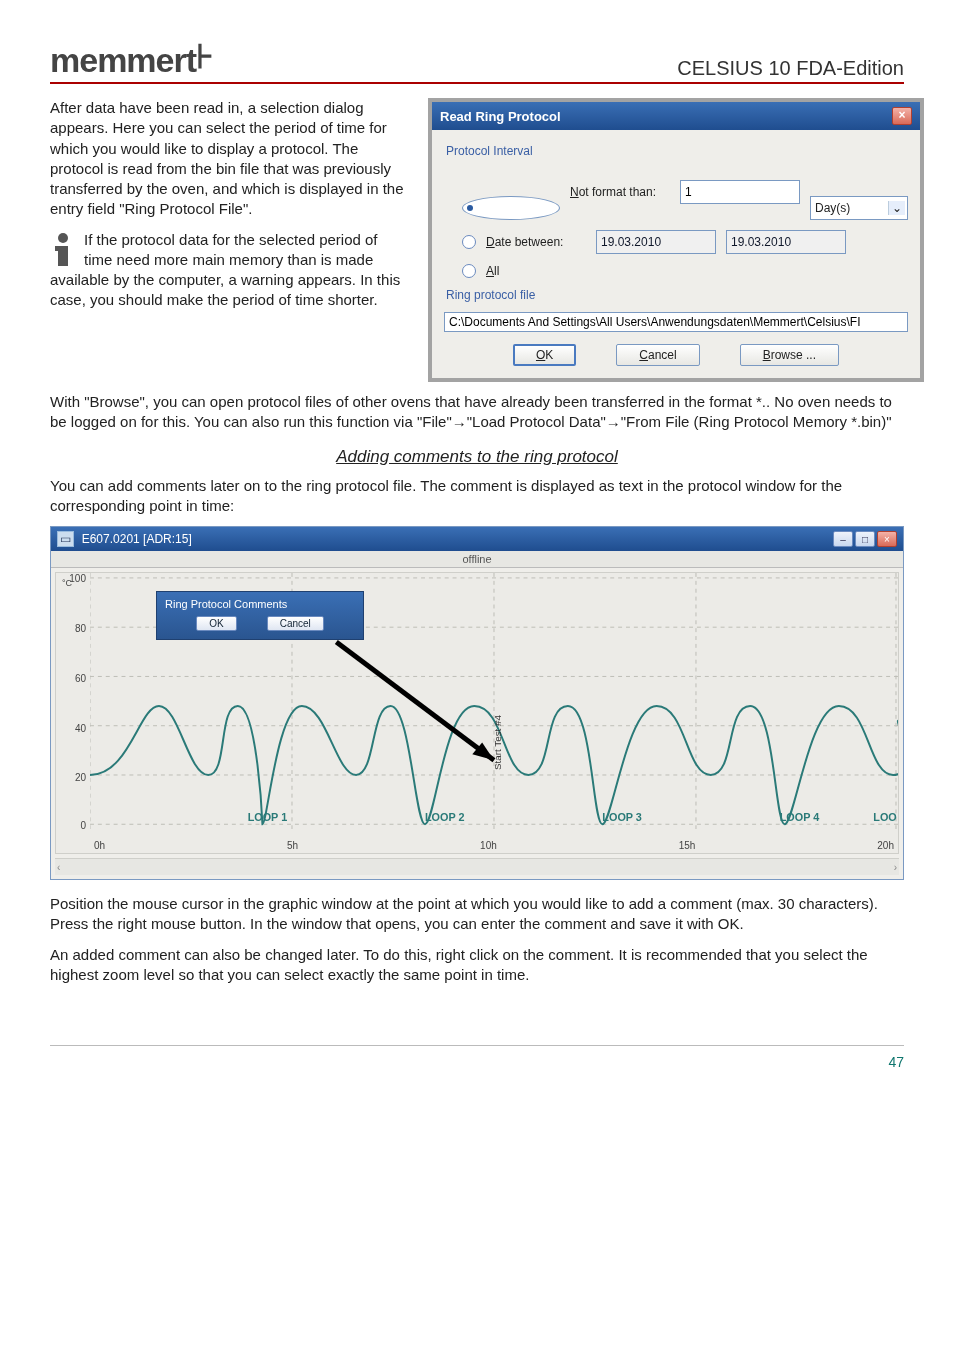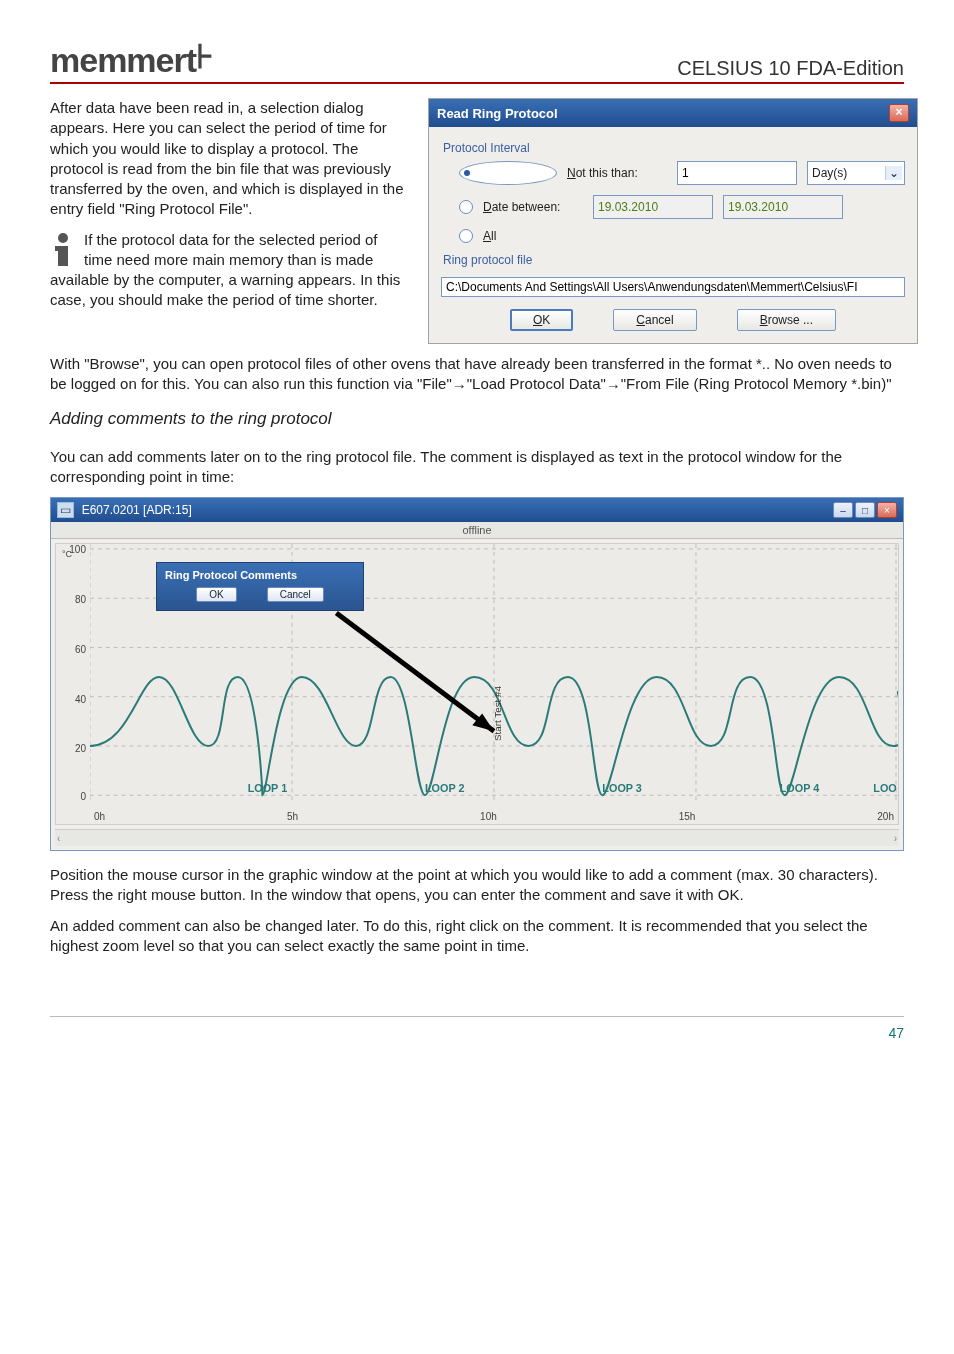--- a/index.html
+++ b/index.html
@@ -48,21 +48,21 @@
   }
   p { margin: 0 0 10px 0; line-height: 1.35; }
   .info-icon {
     float: left;
     width: 28px;
     margin-right: 6px;
     margin-top: 2px;
   }
   .info-icon svg { display: block; }
   .dialog {
-    border: 1px solid #a3a3a3;
+    border: 4px solid #a3a3a3;
     background: #efeeea;
     font-family: Tahoma, Arial, sans-serif;
     font-size: 12px;
     color: #222;
   }
   .dialog-title {
     background: linear-gradient(#3a6fb5,#1f4d8f);
     color: #fff;
     font-weight: bold;
     padding: 5px 8px;
@@ -87,41 +87,43 @@
   .radio {
     width: 12px; height: 12px; border: 1px solid #6a8abf; border-radius: 50%;
     display: inline-flex; align-items: center; justify-content: center;
     background: #fff;
   }
   .radio.sel::after { content:""; width:6px; height:6px; background:#2a5aa0; border-radius:50%; }
   .txt-in {
     border: 1px solid #7a99c2; background:#fff; height:20px; padding:1px 4px;
     font-size:12px; width:110px;
   }
-  .txt-in.dis { background:#f0f0f0; color:#4d7c0f; }
+  .txt-in.dis { background:#f0f0f0; color:#0f172a; }
   .sel {
     border:1px solid #7a99c2; background:#fff; height:20px; width:90px;
     display:flex; justify-content:space-between; align-items:center;
-    padding:1px 2px 1px 4px; font-size:12px;
+    padding:1px 2px 1px 4px; font-size:12px;margin-top:32px;
   }
   .sel .arr { width:16px; text-align:center; background:#e6eefb; border-left:1px solid #bcd; }
   .path-in {
     border:1px solid #7a99c2; background:#fff; padding:2px 4px;
     font-size:12px; width:100%; box-sizing:border-box; margin-top:4px;
   }
   .btn-row { display:flex; gap:40px; justify-content:center; margin-top:12px; }
   .win-btn {
     border:1px solid #7a99c2; background:linear-gradient(#fff,#e7e7e3);
     padding:3px 22px; font-size:12px; border-radius:2px;
   }
   .win-btn.default { border:2px solid #4a7ac0; padding:2px 21px; }
   .section-head {
     font-style: italic;
+    text-decoration: underline;
     font-size: 17px;
-    margin: 14px 0 18px 0;
+    margin: 14px 0 9px 0;
+    text-align: center;
   }
   .chart-window {
     border: 1px solid #7a99c2;
     background: #efeeea;
     font-family: Tahoma, Arial, sans-serif;
     font-size: 11px;
     margin: 10px 0 14px 0;
   }
   .cw-title {
     background: linear-gradient(#3a6fb5,#1f4d8f);
@@ -158,21 +160,21 @@
   .chart-svg { position:absolute; left:34px; right:0; top:0; bottom:18px; }
   .x-labels { position:absolute; left:34px; right:0; bottom:2px; display:flex; justify-content:space-between; font-size:10px; color:#444; padding:0 4px; }
   .comment-box {
     position:absolute; left:100px; top:18px;
     background:linear-gradient(#3a6fb5,#2a5590);
     border:1px solid #1f4070;
     padding:6px 8px 8px 8px;
     color:#fff; font-size:10px;
     width: 190px;
   }
-  .comment-box .hdr { font-weight:bold; font-size:11px; margin-bottom:6px; }
+  .comment-box .hdr { font-weight:normal; font-size:11px; margin-bottom:6px; }
   .comment-box .lbl { color:#dbe6f8; text-align:right; }
   .comment-box table td { padding:1px 3px; vertical-align:middle; }
   .comment-box input {
     width:88px; font-size:10px; padding:1px 2px;
     border:1px solid #9ab; background:#fff; color:#000;
   }
   .comment-box .mini-btn {
     background:linear-gradient(#fff,#dfe6f2); border:1px solid #6a8abf;
     padding:1px 12px; font-size:10px; color:#123; border-radius:2px;
   }
@@ -220,21 +222,21 @@
       <div class="dialog-title">
         <span>Read Ring Protocol</span>
         <span class="dlg-close">×</span>
       </div>
       <div class="dlg-body">
         <div class="group-label">Protocol Interval</div>
 
         <div class="row">
           <span class="radio sel"></span>
           <span style="width:100px">
-            <u>N</u><span>ot this than:</span>
+            <u>N</u><span>ot format than:</span>
           </span>
           <input class="txt-in" value="1" style="">
           <span class="sel">
             <span>Day(s)</span>
               <span class="arr">⌄</span>
           </span>
         </div>
 
         <div class="row">
           <span class="radio"></span>

